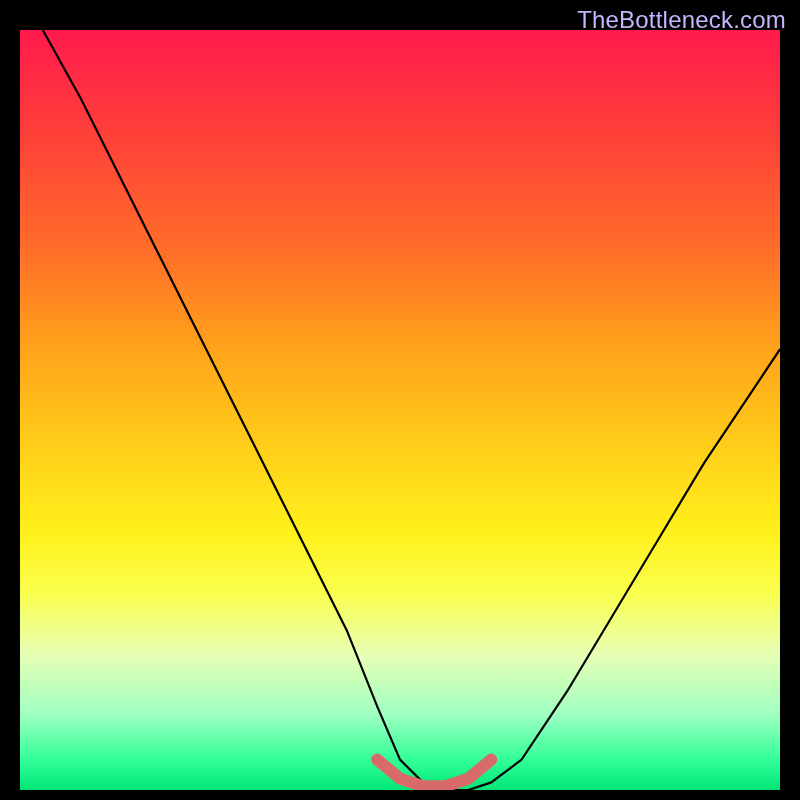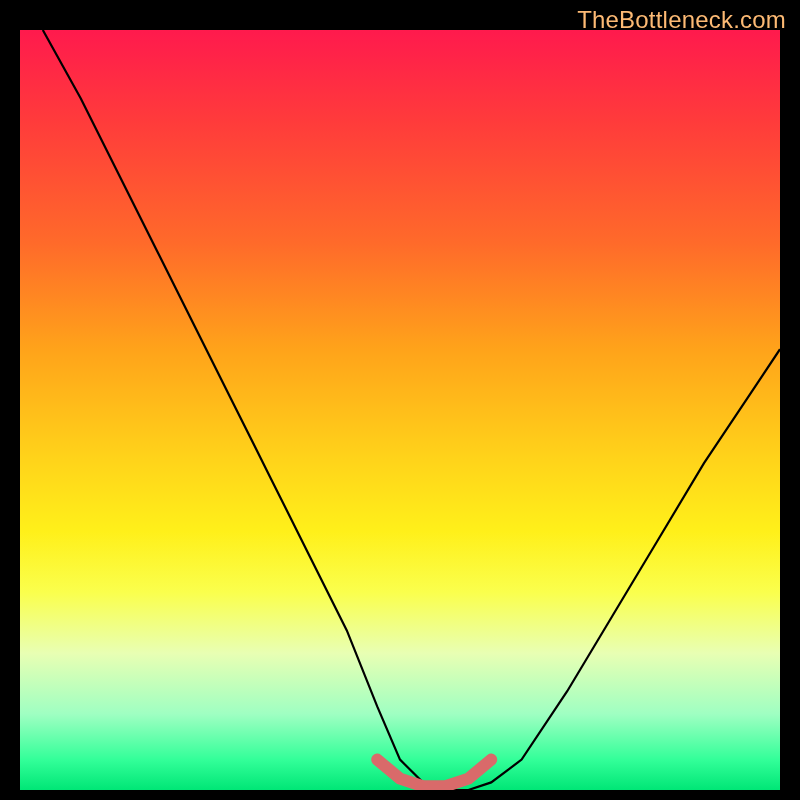--- a/index.html
+++ b/index.html
@@ -44,21 +44,21 @@
     top: 0;
     width: 760px;
     height: 760px;
   }
   .watermark {
     position: absolute;
     top: 6px;
     right: 14px;
     font-family: Arial, Helvetica, sans-serif;
     font-size: 24px;
-    color: #fdba74;
+    color: #c4b5fd;
     letter-spacing: 0.2px;
   }
 </style>
 </head>
 <body>
 
 <div class="frame">
   <div class="plot"></div>
   <svg class="curve" viewBox="0 0 760 760" preserveAspectRatio="none">
     <path d="M22.8 0.0 L60.8 68.4 L98.8 144.4 L136.8 220.4 L174.8 296.4 L212.8 372.4 L250.8 448.4 L288.8 524.4 L326.8 600.4 L357.2 676.4 L380.0 729.6 L402.8 752.4 L425.6 760.0 L448.4 760.0 L471.2 752.4 L501.6 729.6 L547.2 661.2 L592.8 585.2 L638.4 509.2 L684.0 433.2 L729.6 364.8 L760.0 319.2 " id="curve-main" fill="none" stroke="#000" stroke-width="2.2"></path>

